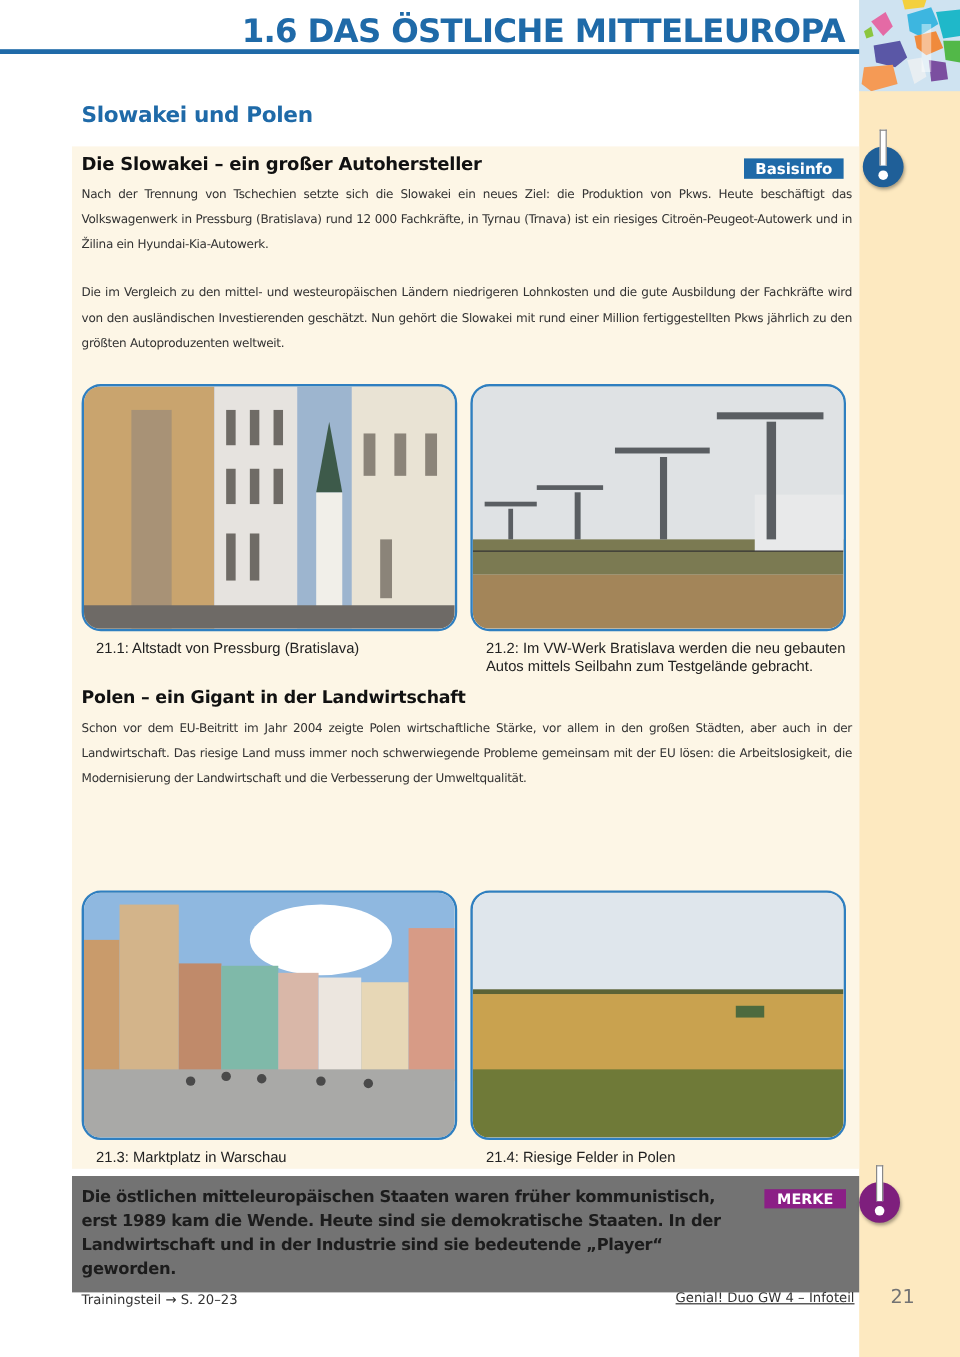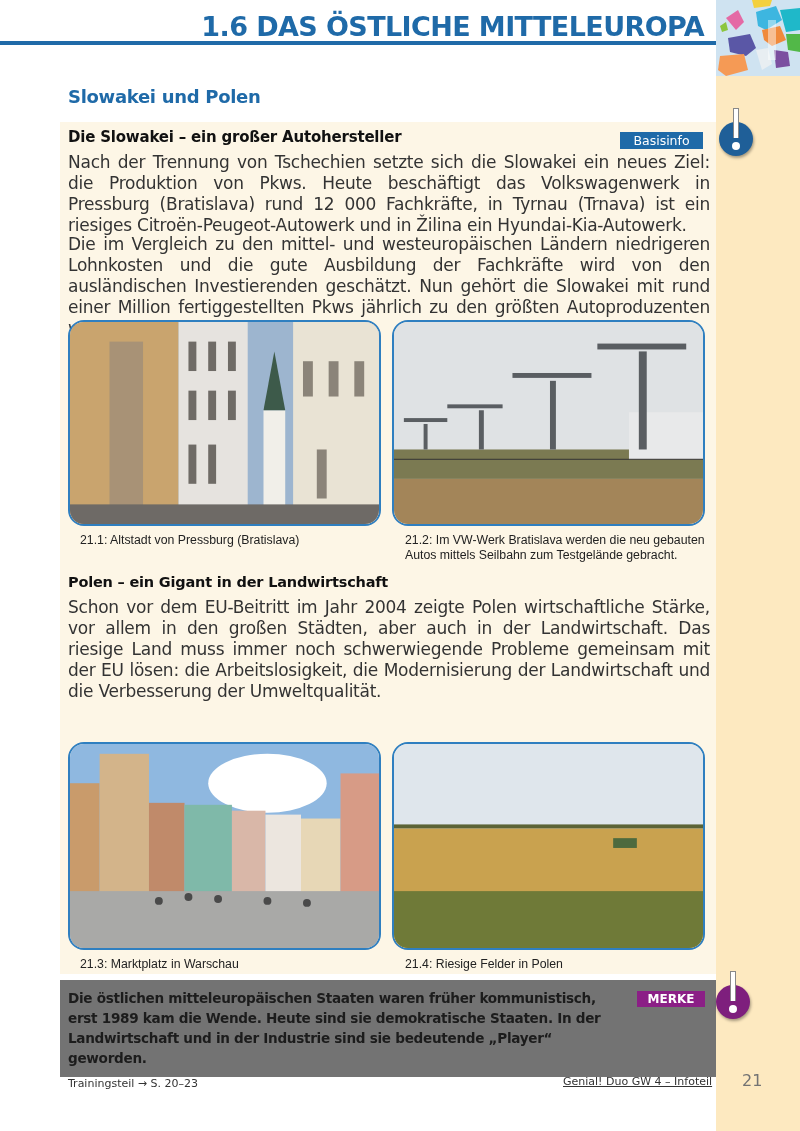--- a/index.html
+++ b/index.html
@@ -5,22 +5,22 @@
   * { box-sizing: border-box; margin: 0; padding: 0; }
   body { width: 800px; height: 1131px; background: #ffffff; position: relative; overflow: hidden; font-family: "DejaVu Sans", sans-serif; color: #231f20; }
   .sidebar { position: absolute; left: 716px; top: 0; width: 84px; height: 1131px; background: #fde9c0; }
   .map-thumb { position: absolute; left: 716px; top: 0; width: 84px; height: 76px; overflow: hidden; background: #cfe3f1; }
   .map-thumb svg { display: block; }
   .title-rule { position: absolute; left: 0; top: 41px; width: 716px; height: 4px; background: #1f6aa8; }
   .page-title { position: absolute; right: 96px; top: 12px; font-family: "DejaVu Sans", sans-serif; font-weight: bold; font-size: 27px; letter-spacing: -0.6px; color: #1f6aa8; line-height: 30px; background: transparent; }
   .section-title { position: absolute; left: 68px; top: 86px; font-weight: bold; font-size: 18px; color: #1f6aa8; letter-spacing: -0.3px; }
   .info-box { position: absolute; left: 60px; top: 122px; width: 656px; height: 852px; background: #fdf6e6; }
   .info-head { position: absolute; left: 8px; top: 6px; font-weight: bold; font-size: 15px; letter-spacing: -0.2px; color: #111; }
-  .badge-basis { position: absolute; left: 560px; top: 10px; width: 83px; height: 17px; background: #1f6aa8; color: #fff; font-weight: normal; font-size: 12.5px; text-align: center; line-height: 17px; }
-  .para { position: absolute; left: 8px; width: 642px; font-size: 17px; line-height: 21px; color: #333; text-align: justify; letter-spacing: -0.25px; }
+  .badge-basis { position: absolute; left: 560px; top: 10px; width: 83px; height: 17px; background: #1f6aa8; color: #fff; font-weight: bold; font-size: 12.5px; text-align: center; line-height: 17px; }
+  .para { position: absolute; left: 8px; width: 642px; font-size: 10px; line-height: 21px; color: #333; text-align: justify; letter-spacing: -0.25px; }
   .photo { position: absolute; border: 2.5px solid #2f7fc0; border-radius: 16px; overflow: hidden; }
   .photo svg { display: block; width: 100%; height: 100%; }
   .caption { position: absolute; font-family: "Liberation Sans", sans-serif; font-size: 12.3px; line-height: 15px; color: #222; }
   .sub-head { position: absolute; left: 8px; font-weight: bold; font-size: 14.5px; letter-spacing: -0.2px; color: #111; }
   .merke-box { position: absolute; left: 60px; top: 980px; width: 656px; height: 97px; background: #737373; }
   .merke-text { position: absolute; left: 8px; top: 8px; width: 560px; font-weight: bold; font-size: 13.6px; line-height: 20px; color: #1c1c1c; letter-spacing: -0.3px; }
   .badge-merke { position: absolute; left: 577px; top: 11px; width: 68px; height: 16px; background: #8b1f86; color: #fff; font-weight: bold; font-size: 12px; text-align: center; line-height: 16px; }
   .excl { position: absolute; width: 34px; height: 34px; border-radius: 50%; box-shadow: 1px 2px 3px rgba(0,0,0,0.35); }
   .excl .bar { position: absolute; left: 14px; top: -14px; width: 6px; height: 30px; background: #fff; border: 1px solid #888; border-bottom: none; }
   .excl .dot { position: absolute; left: 13px; top: 20px; width: 8px; height: 8px; border-radius: 50%; background: #fff; }

